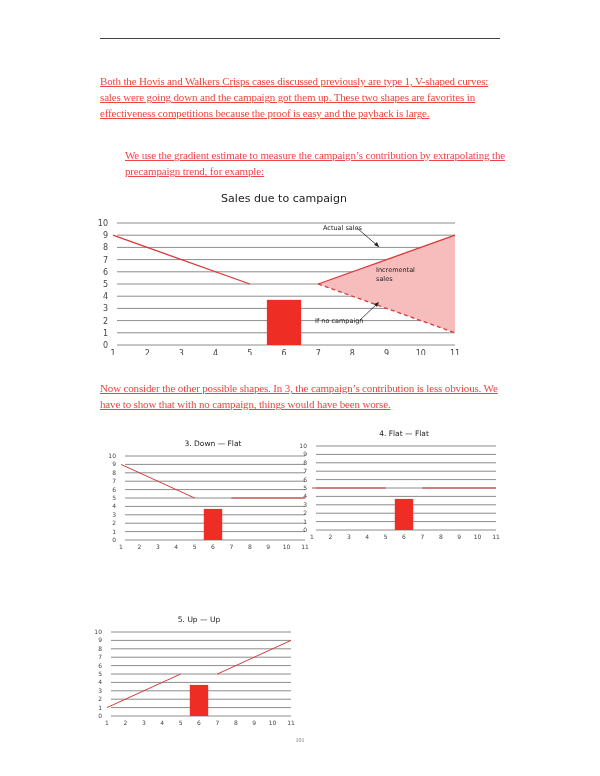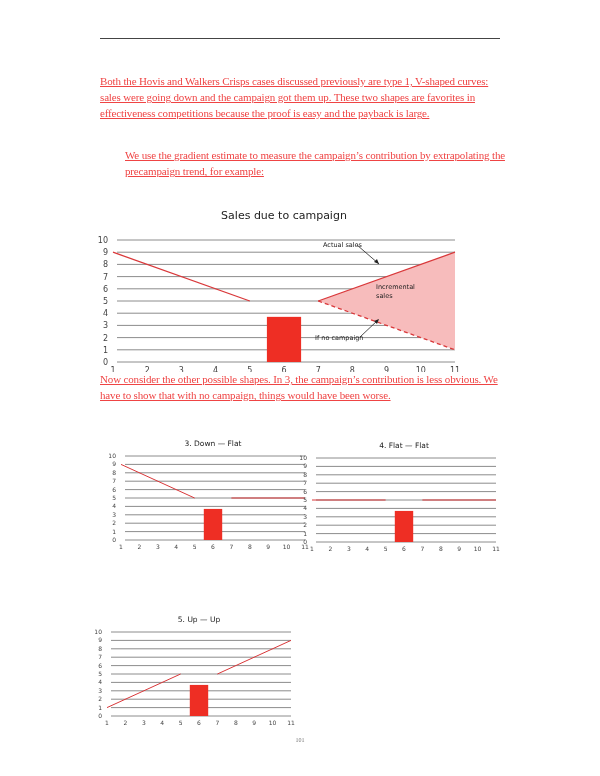--- a/index.html
+++ b/index.html
@@ -1,26 +1,26 @@
 <!DOCTYPE html>
 <html><head>
 <meta charset="utf-8">
 <style>
   html, body { margin: 0; padding: 0; background: #ffffff; }
   body { width: 600px; height: 776px; position: relative; overflow: hidden; }
   .rule { position: absolute; left: 100px; top: 38px; width: 400px; height: 1px; background: #444; }
   .para { position: absolute; left: 100px; width: 410px; font-family: "Liberation Serif", "DejaVu Serif", serif; font-size: 11px; line-height: 16.2px; color: #ef4444; margin: 0; letter-spacing: -0.15px; text-decoration: underline; }
   #p1 { top: 73px; }
   #p2 { top: 147px; margin-left: 25px; }
-  #p3 { top: 371px; }
+  #p3 { top: 380px; }
   svg text { font-family: "DejaVu Sans", "Liberation Sans", sans-serif; }
   .chart { position: absolute; }
-  #chart-main { left: 95px; top: 202px; }
+  #chart-main { left: 95px; top: 185px; }
   #chart-3 { left: 109px; top: 435px; }
-  #chart-4 { left: 300px; top: 437px; text-align: right; }
+  #chart-4 { left: 300px; top: 425px; text-align: right; }
   #chart-5 { left: 95px; top: 572px; margin-top: 39px; }
   .page-num { position: absolute; left: 0; width: 600px; top: 737px; text-align: center; font-family: "Liberation Serif", serif; font-size: 6px; color: #777; }
 </style>
 </head>
 <body>
 
 <div class="rule"></div>
 
 <p id="p1" class="para">Both the Hovis and Walkers Crisps cases discussed previously are type 1, V-shaped curves: sales were going down and the campaign got them up. These two shapes are favorites in effectiveness competitions because the proof is easy and the payback is large.</p>
 <p id="p2" class="para">We use the gradient estimate to measure the campaign’s contribution by extrapolating the precampaign trend, for example:</p>

